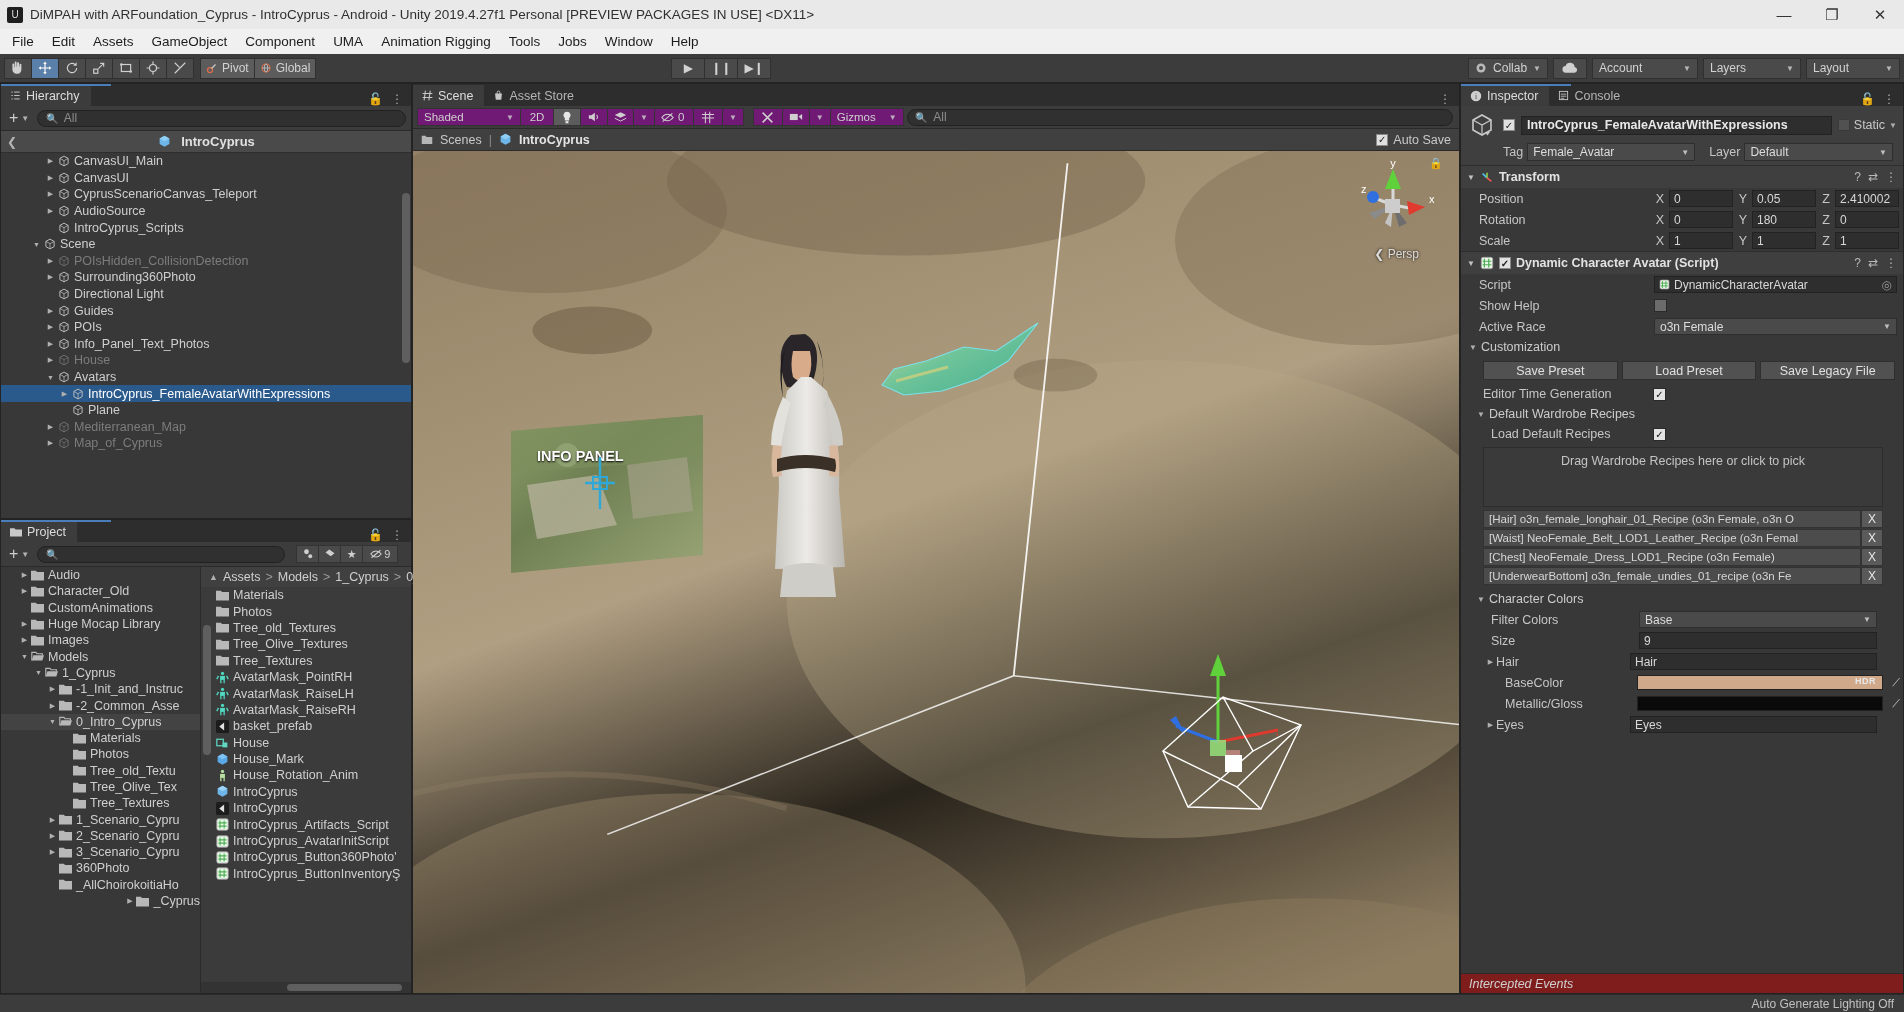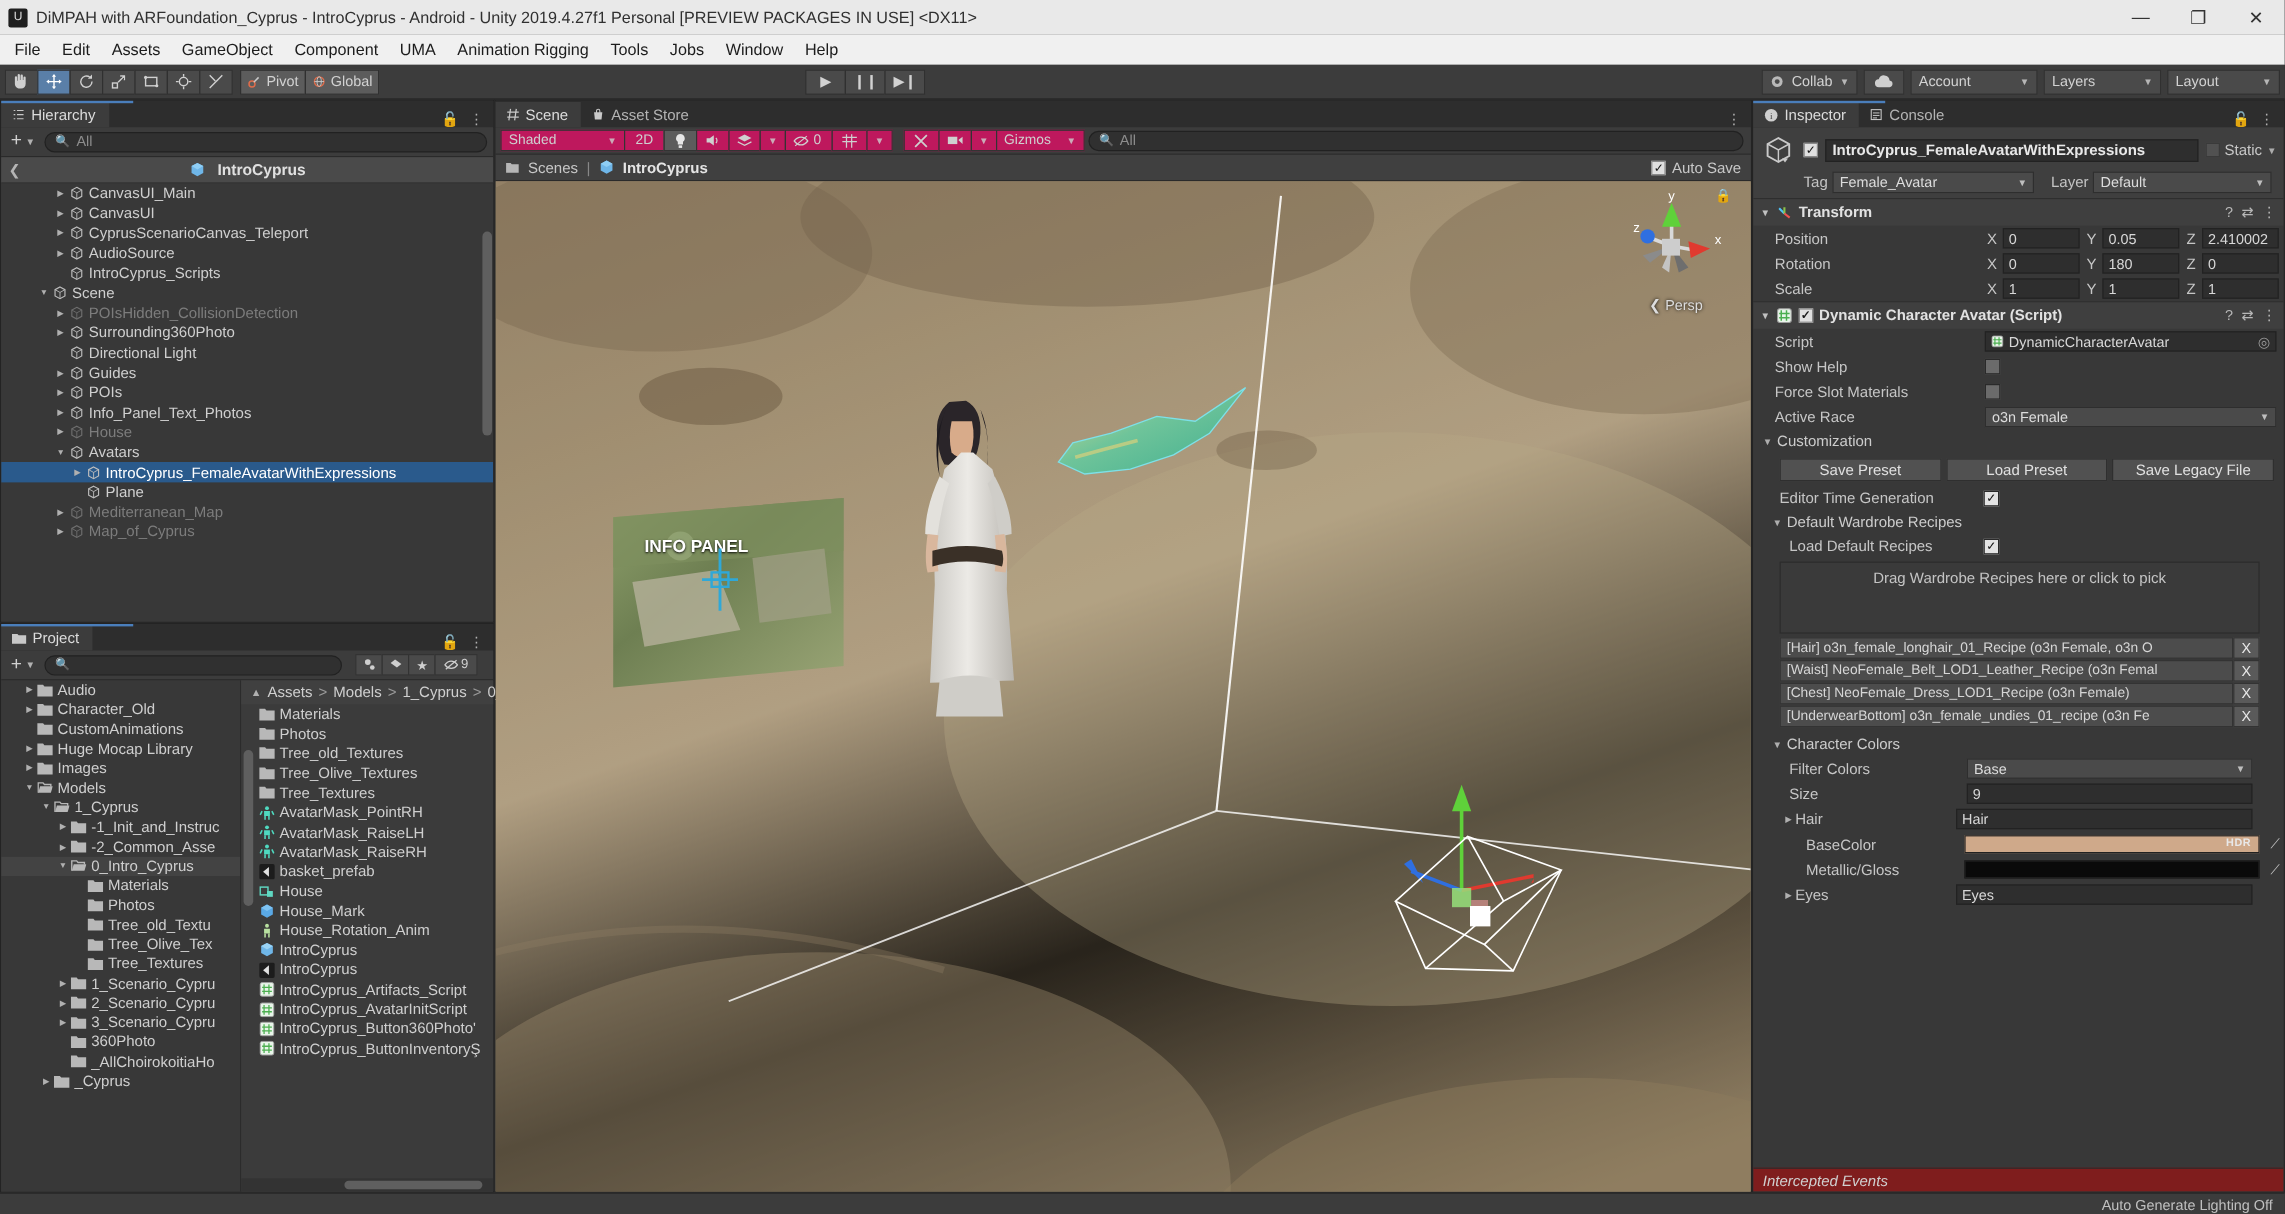--- a/index.html
+++ b/index.html
@@ -89,21 +89,21 @@
   .row { height:16.6px; display:flex; align-items:center; font-size:12.5px; white-space:nowrap; color:#cfcfcf; }
   .row.selected { background:#2a5a8c; color:#fff; }
   .row.dimmed { color:#7c7c7c; }
   .row.hl { background:#434343; }
   .arrow { width:11px; font-size:7px; color:#b0b0b0; display:flex; align-items:center; justify-content:center; flex:0 0 11px;}
   .arrow.none { visibility:hidden; }
   .gicon { width:15px; flex:0 0 15px; display:flex; align-items:center; justify-content:center; margin-right:3px; }
 
   
   .scene-tools { height:23px; background:#3c3c3c; display:flex; align-items:center; gap:0; padding:0 4px; flex:0 0 23px; border-bottom:1px solid #2a2a2a;}
-  .stbtn { height:18px; background:#be185d; border:1px solid #333; padding:0 6px; display:flex; align-items:center; gap:4px; font-size:11.5px; color:#cfcfcf; margin-right:-1px;}
+  .stbtn { height:18px; background:#701a75; border:1px solid #333; padding:0 6px; display:flex; align-items:center; gap:4px; font-size:11.5px; color:#cfcfcf; margin-right:-1px;}
   .stbtn.on { background:#5c5c5c; }
   .stbtn.w { min-width:104px; justify-content:space-between; }
   .sview-bread { height:22px; background:#404040; display:flex; align-items:center; padding:0 8px; gap:7px; font-size:12.5px; flex:0 0 22px; border-bottom:1px solid #2a2a2a;}
   .sview-bread .auto { margin-left:auto; display:flex; align-items:center; gap:5px; }
   .chk { width:12px; height:12px; background:#e0e0e0; border:1px solid #8a8a8a; display:flex; align-items:center; justify-content:center; font-size:10px; color:#1a1a1a; }
   .chk.off { background:#515151; border-color:#3a3a3a; color:transparent; }
   .viewport { flex:1; position:relative; overflow:hidden; background:#8b7b63; }
 
   
   .insp { flex:1; overflow:hidden; background:#383838; display:flex; flex-direction:column; }
@@ -771,21 +771,21 @@
                 <div class="row" style="height: 16.3px;">
                   <span style="width:46px;flex:0 0 46px"></span>
                   <span class="arrow none">▶</span>
                   <span class="gicon">
                     <svg width="13" height="11" viewBox="0 0 16 12">
                       <path fill="#b8b8b8" d="M0 0h6l1.4 1.7H16V12H0z"></path>
                     </svg>
                   </span>
                   <span>_AllChoirokoitiaHo</span>
                 </div>
-                <div class="row" style="height: 16.3px;">
+                <div class="row" style="height: 16.3px; justify-content: flex-end;">
                   <span style="width:32px;flex:0 0 32px"></span>
                   <span class="arrow">▶</span>
                   <span class="gicon">
                     <svg width="13" height="11" viewBox="0 0 16 12">
                       <path fill="#b8b8b8" d="M0 0h6l1.4 1.7H16V12H0z"></path>
                     </svg>
                   </span>
                   <span>_Cyprus</span>
                 </div>
               </div>
@@ -1365,24 +1365,20 @@
                   </svg>
                 <span>DynamicCharacterAvatar</span>
                 <span style="margin-left:auto; color:#9a9a9a;">◎</span>
               </div>
             </div>
             <div class="prow">
               <span class="pname">Show Help</span>
               <span class="cbx"></span>
             </div>
             <div class="prow">
-              <span class="pname">Force Slot Materials</span>
-              <span class="cbx"></span>
-            </div>
-            <div class="prow">
               <span class="pname">Active Race</span>
               <div class="dd" style="flex:1; margin-right:6px; height:17px;">
                 <span>o3n Female</span>
                   <span class="caret">▼</span>
               </div>
             </div>
 
             <div class="section-hdr">
               <span class="caret">▼</span>
               <span>Customization</span>

